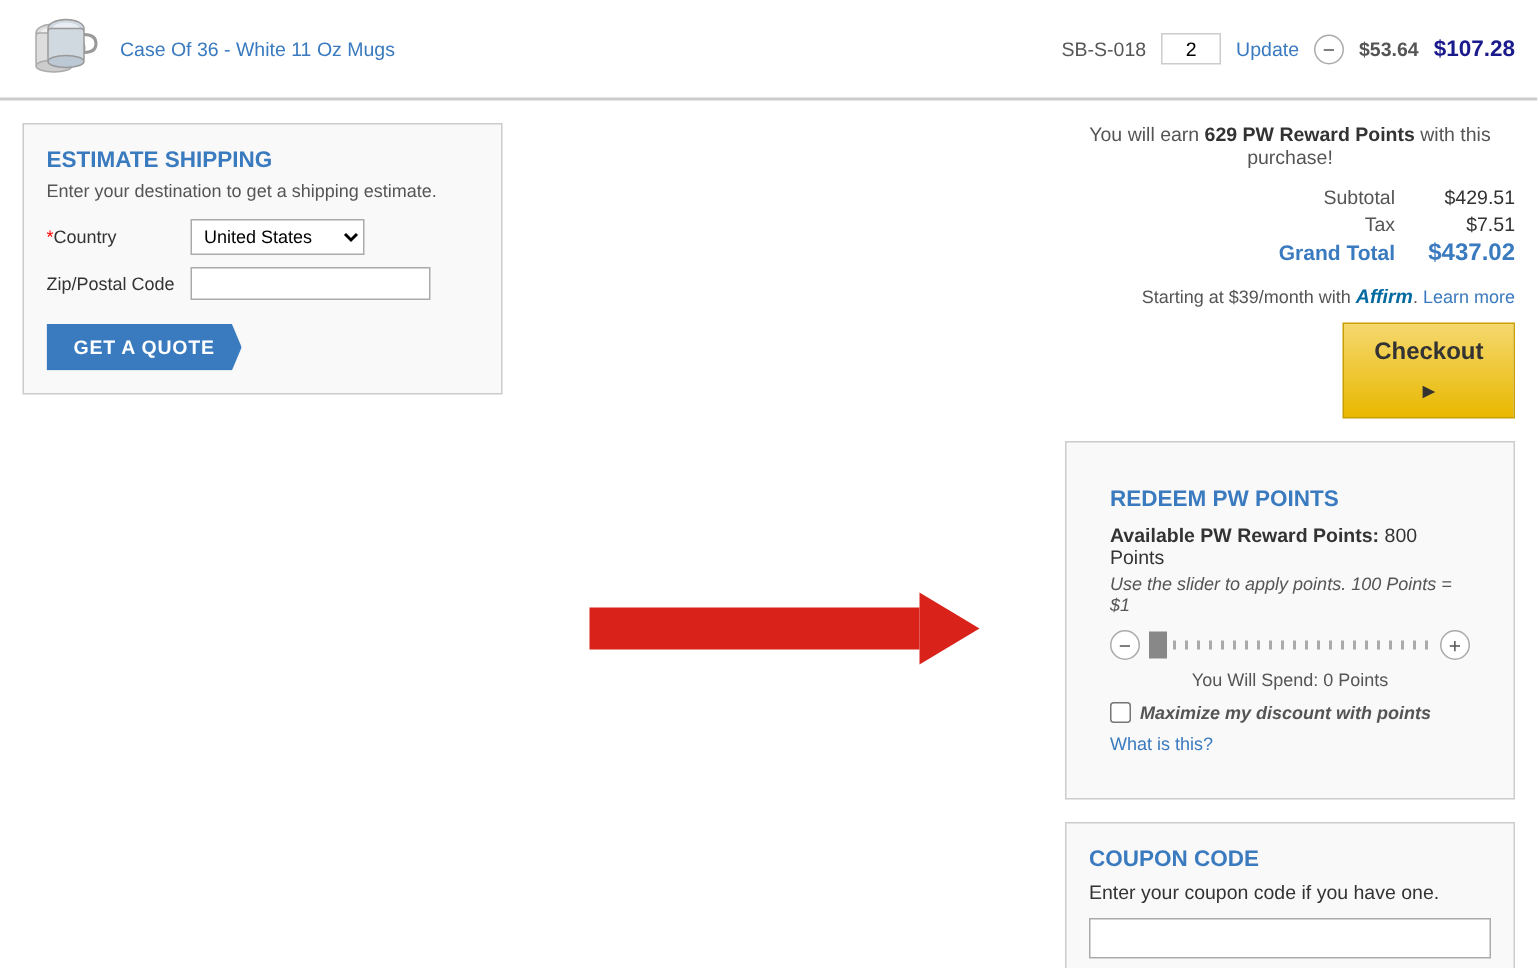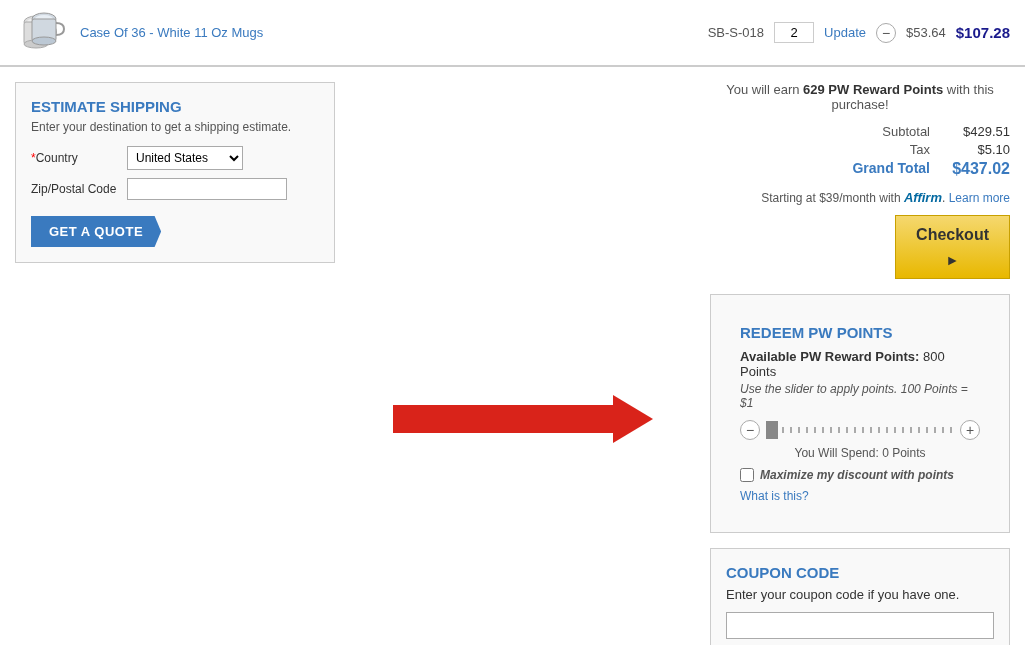--- a/index.html
+++ b/index.html
@@ -25,21 +25,21 @@
     .qty-box {
       border: 1px solid #ccc; padding: 2px 5px; width: 40px;
       text-align: center; font-size: 13px;
     }
     .update-link { color: #3a7abf; text-decoration: none; font-size: 13px; }
     .remove-btn {
       background: none; border: 1px solid #aaa; border-radius: 50%;
       width: 20px; height: 20px; cursor: pointer; font-size: 14px; line-height: 18px;
       color: #555; display: flex; align-items: center; justify-content: center;
     }
-    .unit-price { color: #555; font-size: 13px; white-space: nowrap; }
+    .unit-price { color: #555; font-size: 13px; white-space: nowrap; font-weight: bold; }
     .total-price { color: #1a1a8c; font-weight: bold; font-size: 15px; white-space: nowrap; }
 
     
     .main-content {
       display: flex;
       padding: 15px;
       gap: 20px;
     }
 
     
@@ -261,21 +261,21 @@
       <span>You will earn </span><strong>629 PW Reward Points</strong><span> with this purchase!</span>
     </div>
 
     <div class="order-summary">
       <div class="summary-row">
         <span class="summary-label">Subtotal</span>
         <span class="summary-value">$429.51</span>
       </div>
       <div class="summary-row">
         <span class="summary-label">Tax</span>
-        <span class="summary-value">$5.10</span>
+        <span class="summary-value">$7.51</span>
       </div>
       <div class="grand-total-row">
         <span class="grand-label">Grand Total</span>
         <span class="grand-value">$437.02</span>
       </div>
     </div>
 
     <div class="affirm-row">
       <span>Starting at $39/month with</span>
       <span class="affirm-logo">Affirm</span>.

